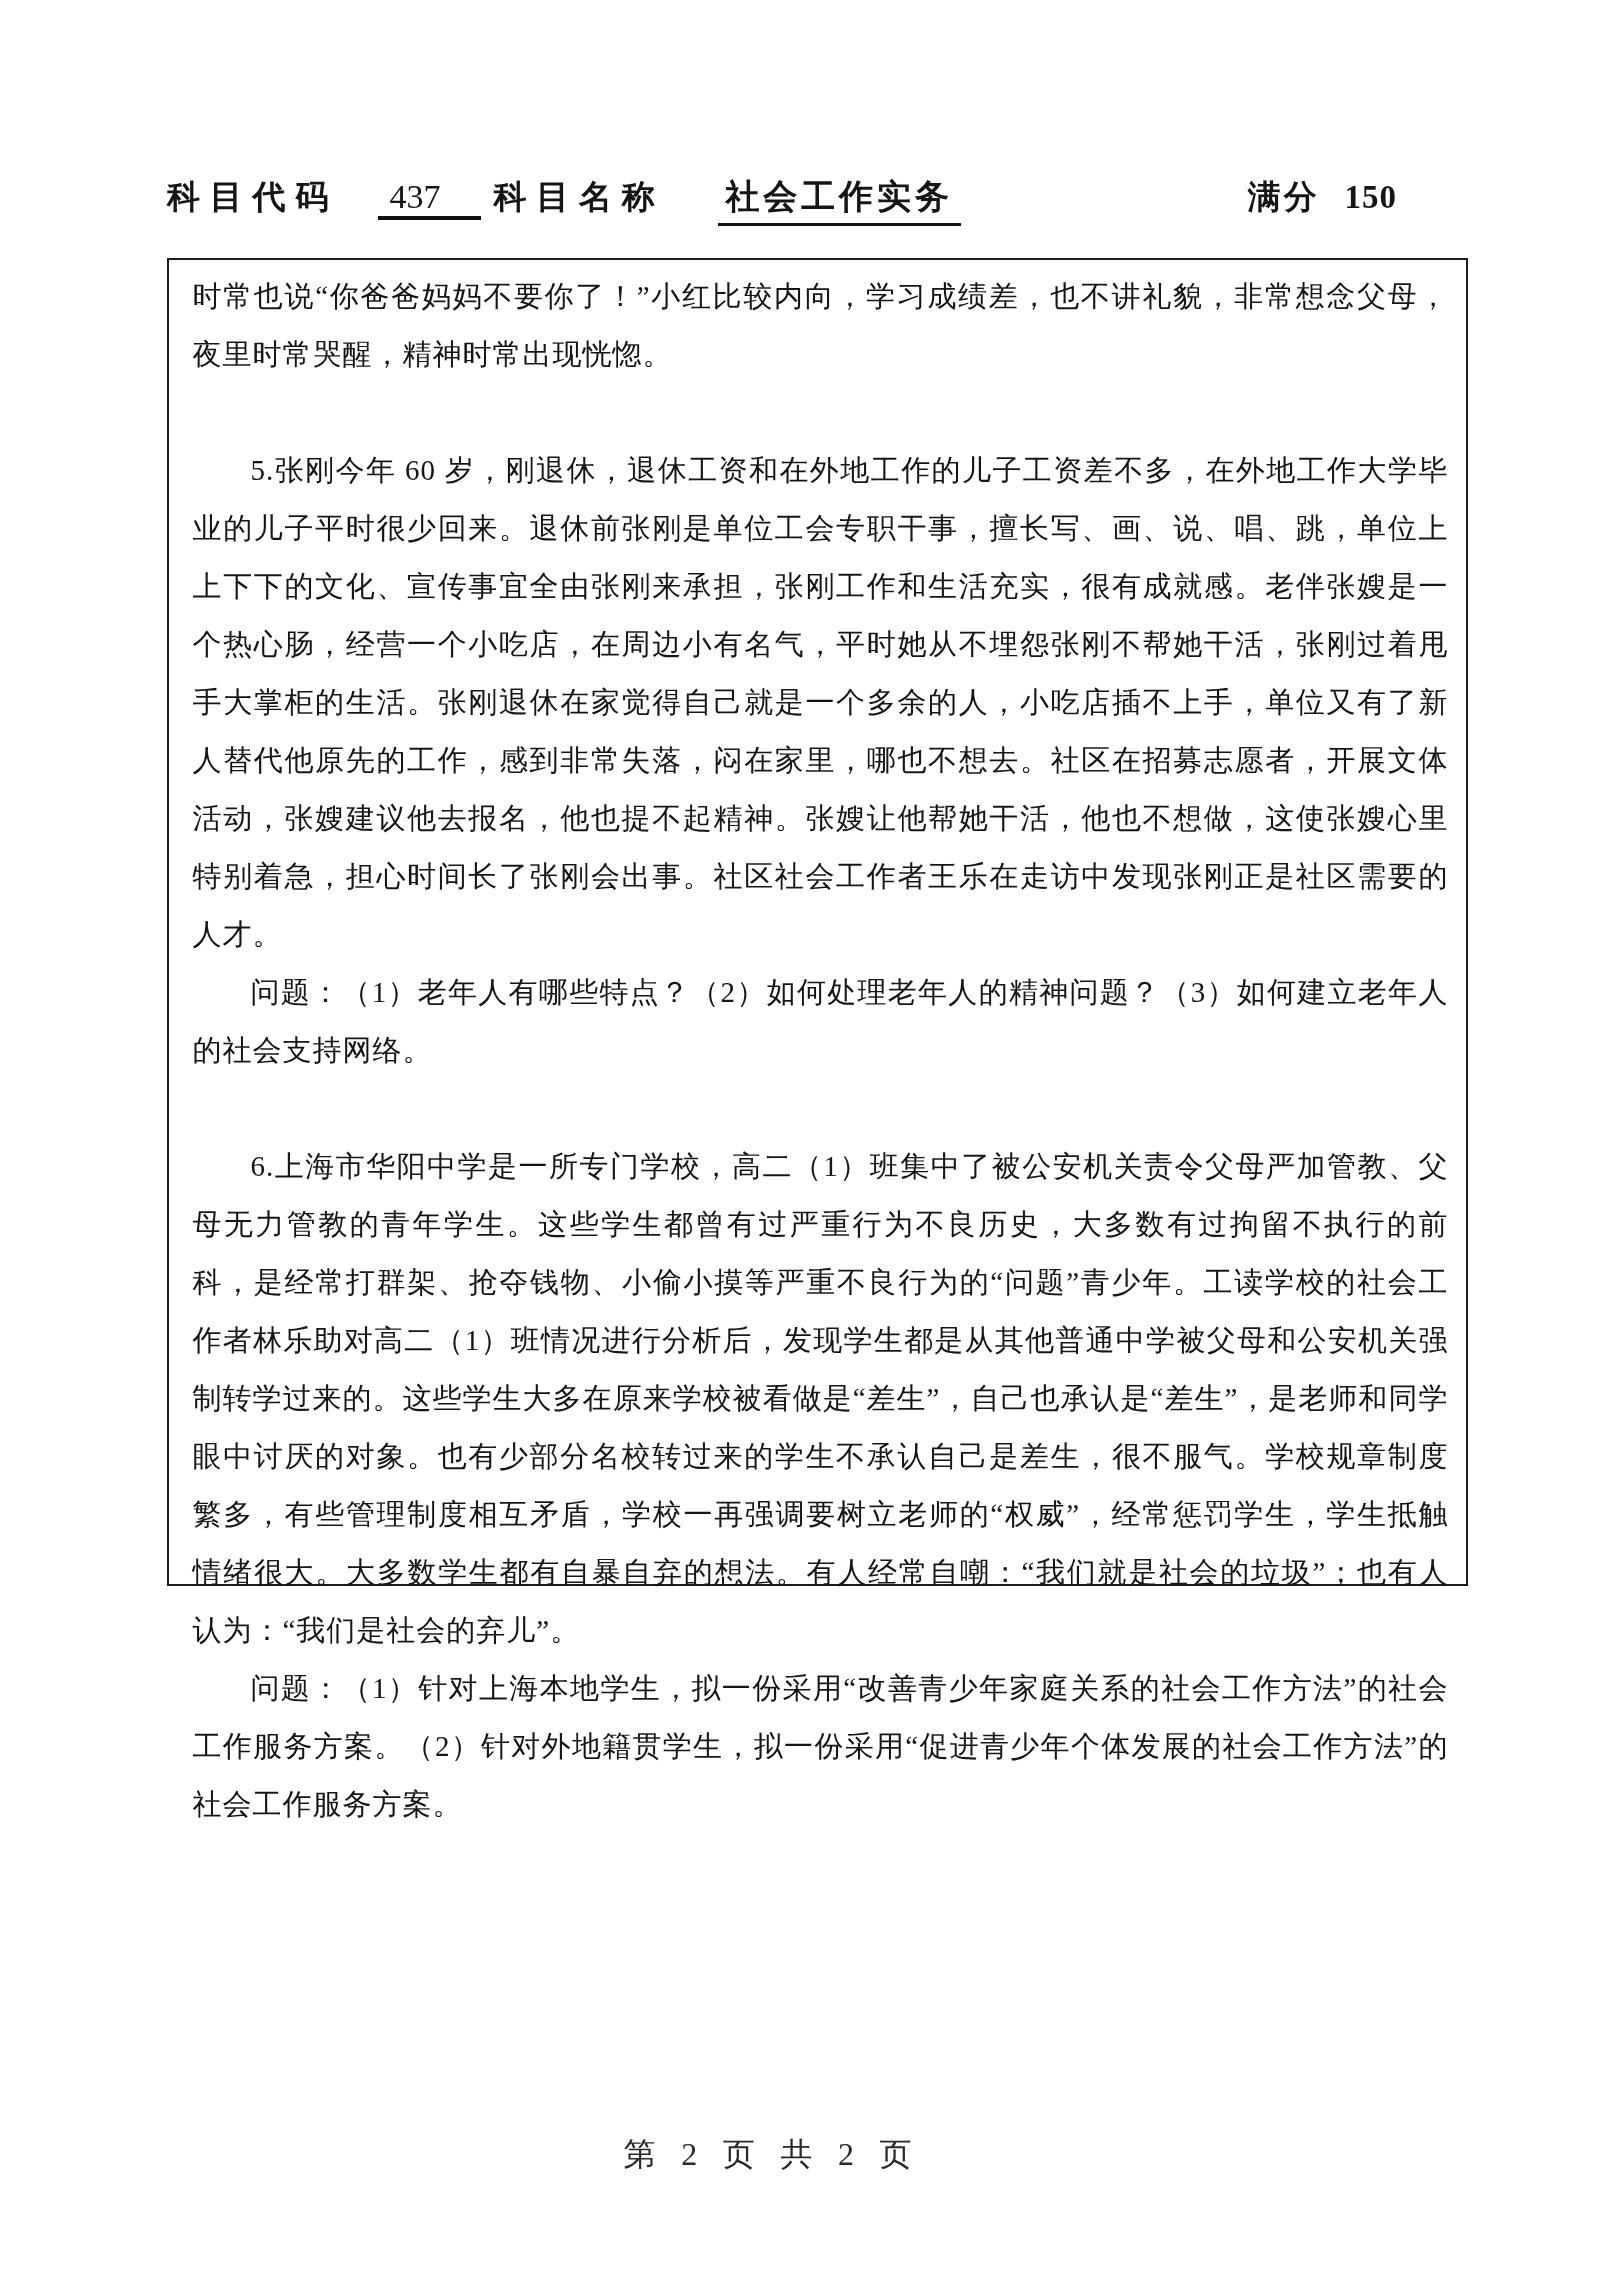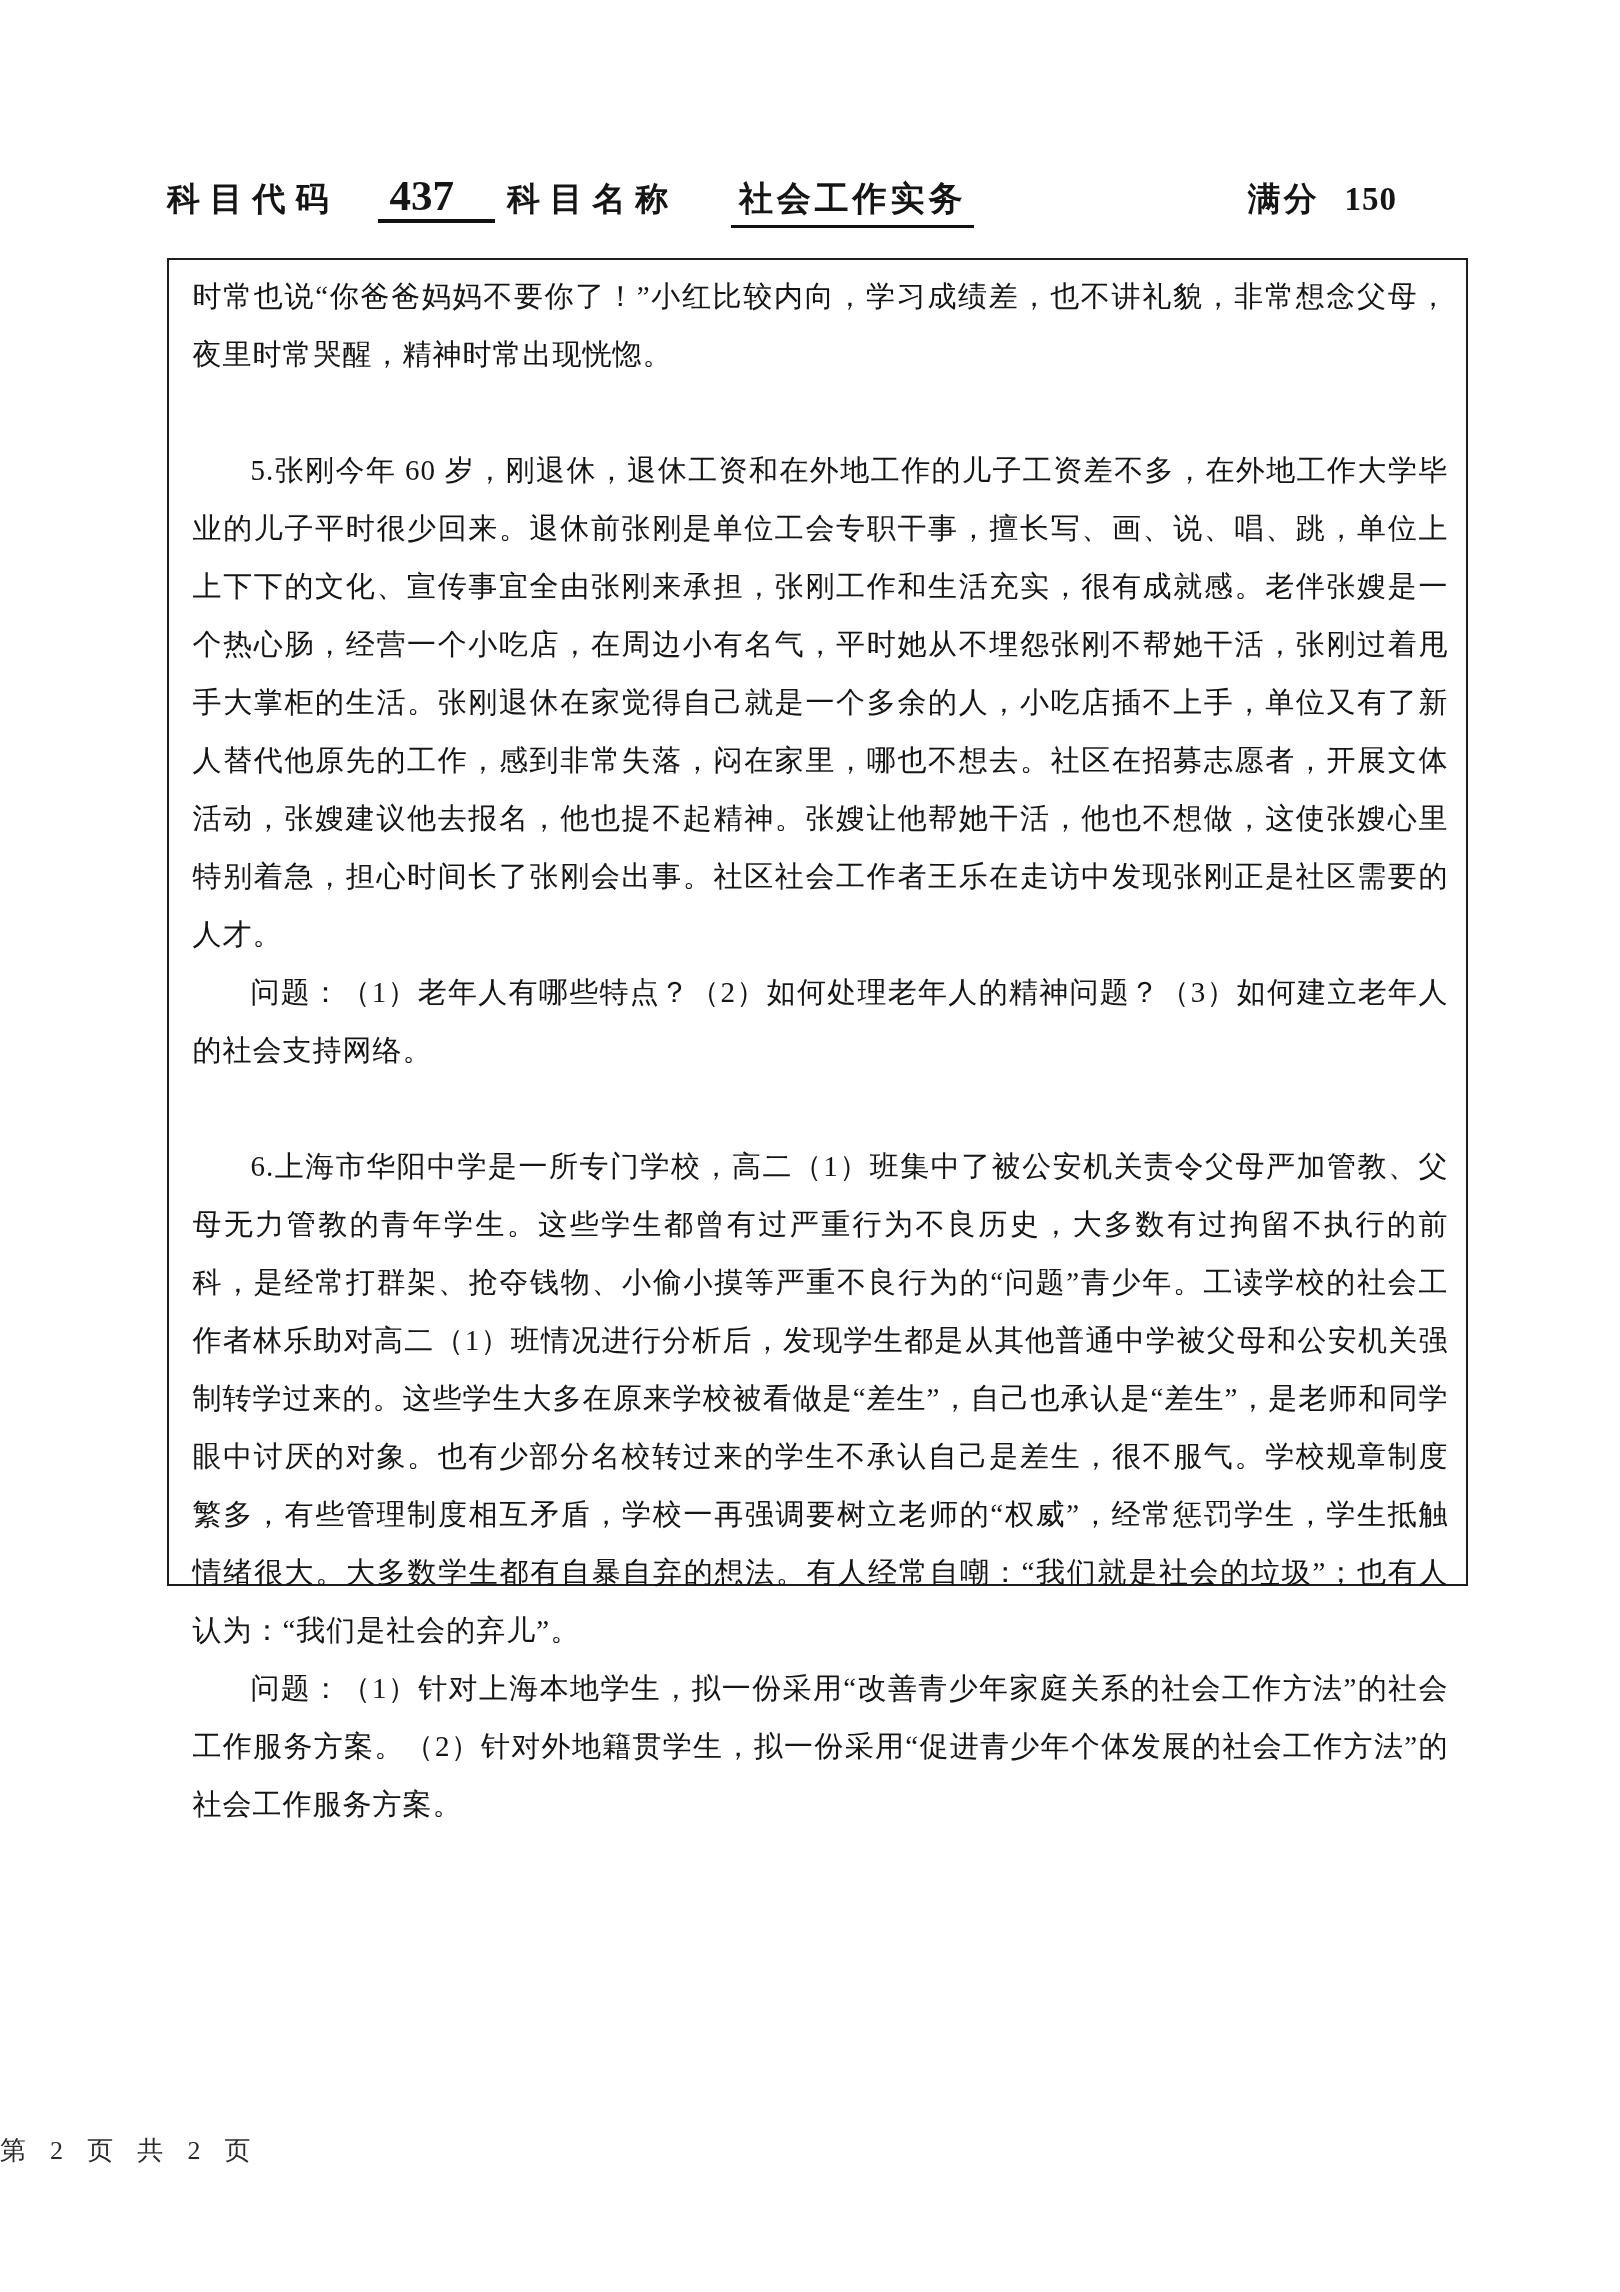--- a/index.html
+++ b/index.html
@@ -26,22 +26,22 @@
     display: flex;
     align-items: baseline;
     gap: 12px;
   }
   .h-label {
     font-size: 33px;
     letter-spacing: 9.8px;
     font-weight: 600;
   }
   .h-code {
-    font-weight: bold;
-    font-size: 43px;
+    font-weight: normal;
+    font-size: 34px;
     line-height: 1;
     border-bottom: 4.9px solid #111;
     padding: 0 41px 2px 11.8px;
     margin-left: 27.4px;
   }
   .h-name-label {
   }
   .h-name {
     font-weight: bold;
     font-size: 34px;
@@ -85,21 +85,22 @@
   }
   .no-indent { text-indent: 0; }
   .gap { margin-top: 58px; }
 
   
   .footer {
     position: absolute;
     left: 0;
     top: 2133px;
     width: 1544px;
-    font-size: 26px;
+    text-align: center;
+    font-size: 32px;
     letter-spacing: 8.8px;
     color: #2a2a2a;
   }
 </style>
 </head>
 <body>
 
 <div class="page">
 
   <header class="header">

